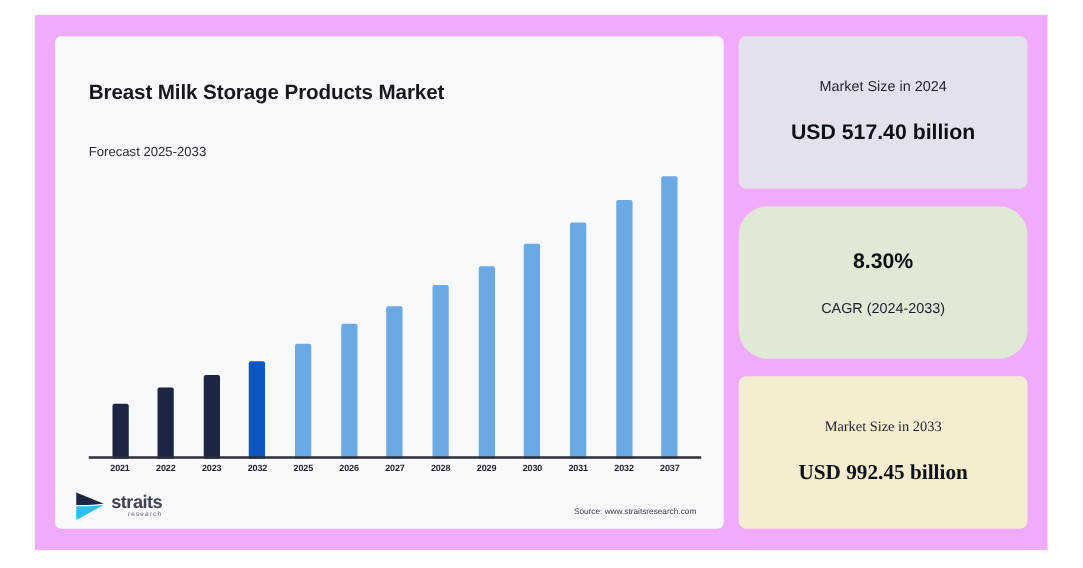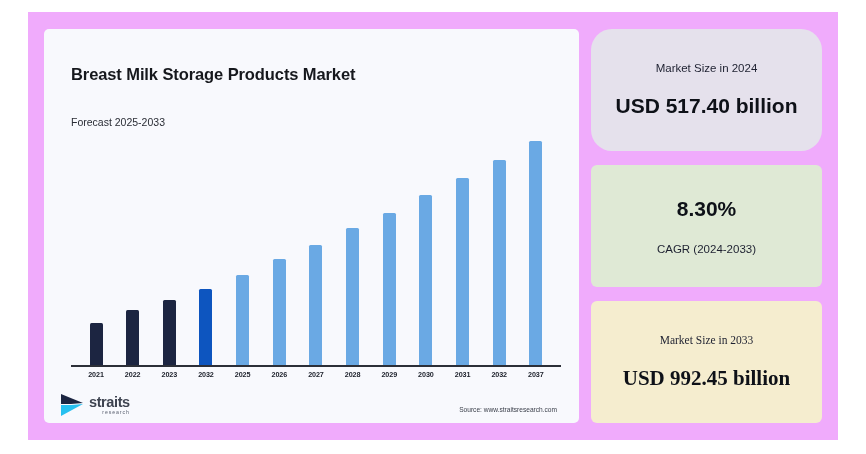--- a/index.html
+++ b/index.html
@@ -175,30 +175,30 @@
   }
   .stat-card {
     border-radius: 6px;
     display: flex;
     flex-direction: column;
     align-items: center;
     justify-content: center;
     box-sizing: border-box;
   }
   #stat-card-2024 { height: 122px; }
-  #stat-card-cagr { height: 122px; }
+  #stat-card-cagr { height: 122px; border-radius: 23px; }
   #stat-card-2033 { height: 122px; }
 
   .stat-label {
     font-size: 11.5px;
     color: #1d2030;
     text-align: center;
   }
   .stat-value {
-    font-size: 21px;
+    font-size: 17px;
     font-weight: bold;
     color: #0e1118;
     text-align: center;
   }
   #stat-2024-label { margin-bottom: 20px; }
   #stat-cagr-value { margin-bottom: 22px; }
   #stat-2033-label { margin-bottom: 20px; }
 </style>
 </head>
 <body>
@@ -282,21 +282,21 @@
           <span id="logo-wordmark">straits</span>
           <span id="logo-subword">research</span>
         </span>
       </div>
       <div id="source-note">Source: www.straitsresearch.com</div>
     </div>
   </div>
 
   <div id="stats-column">
 
-    <div class="stat-card" id="stat-card-2024" style="background: rgb(229, 225, 236); border-radius: 21px;">
+    <div class="stat-card" id="stat-card-2024" style="background: rgb(229, 225, 236);">
       <div class="stat-label" id="stat-2024-label">Market Size in 2024</div>
       <div class="stat-value" id="stat-2024-value">USD 517.40 billion</div>
     </div>
 
     <div class="stat-card" id="stat-card-cagr" style="background: rgb(223, 233, 213);">
       <div class="stat-value" id="stat-cagr-value">8.30%</div>
       <div class="stat-label" id="stat-cagr-label">CAGR (2024-2033)</div>
     </div>
 
     <div class="stat-card" id="stat-card-2033" style="background: rgb(245, 237, 207); font-family: Liberation Serif, serif;">

